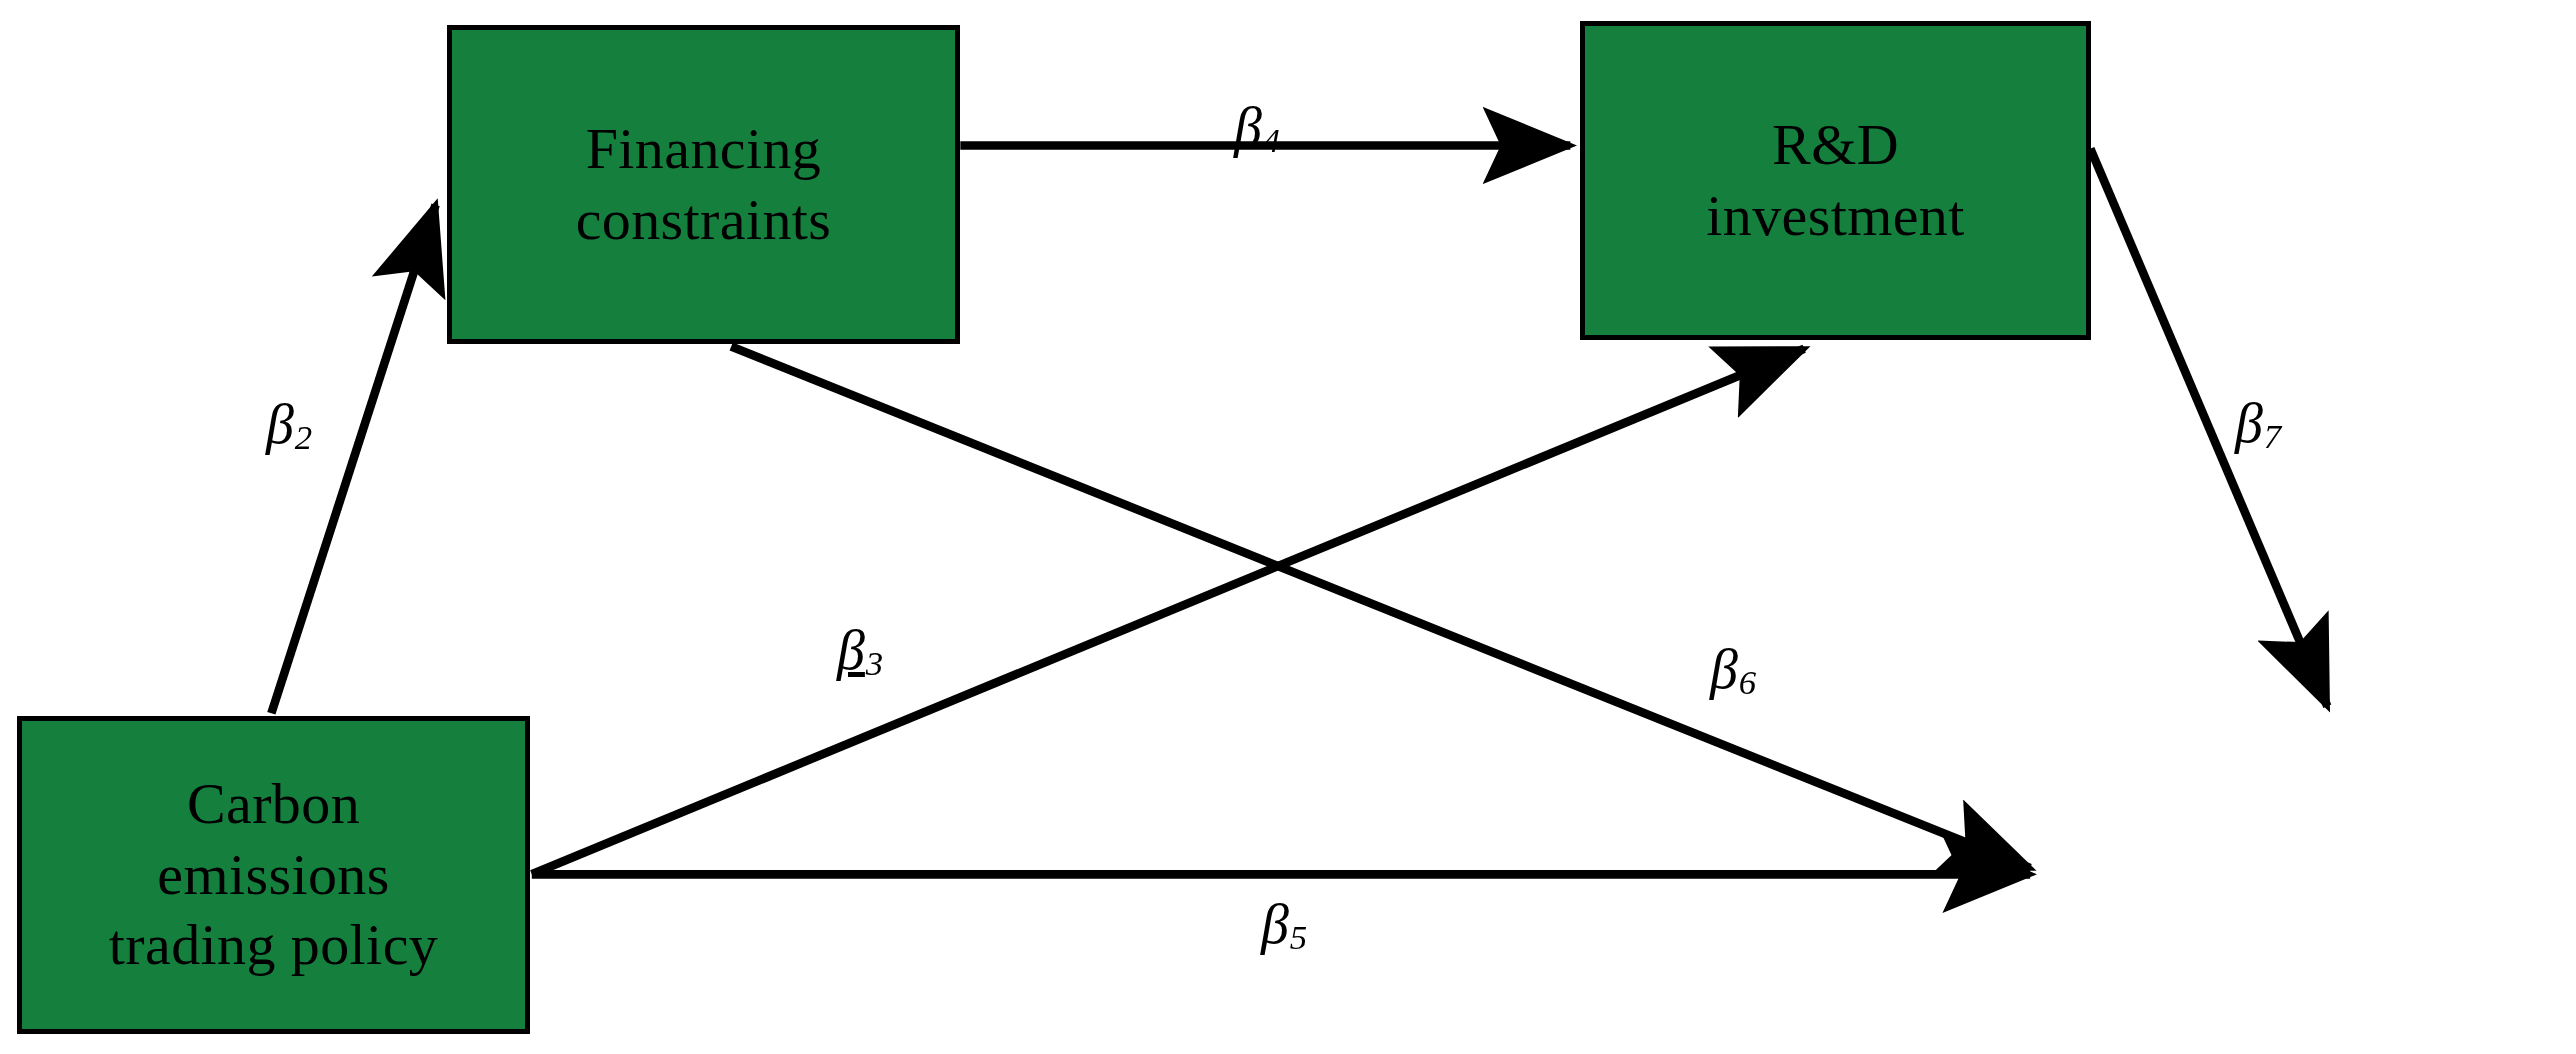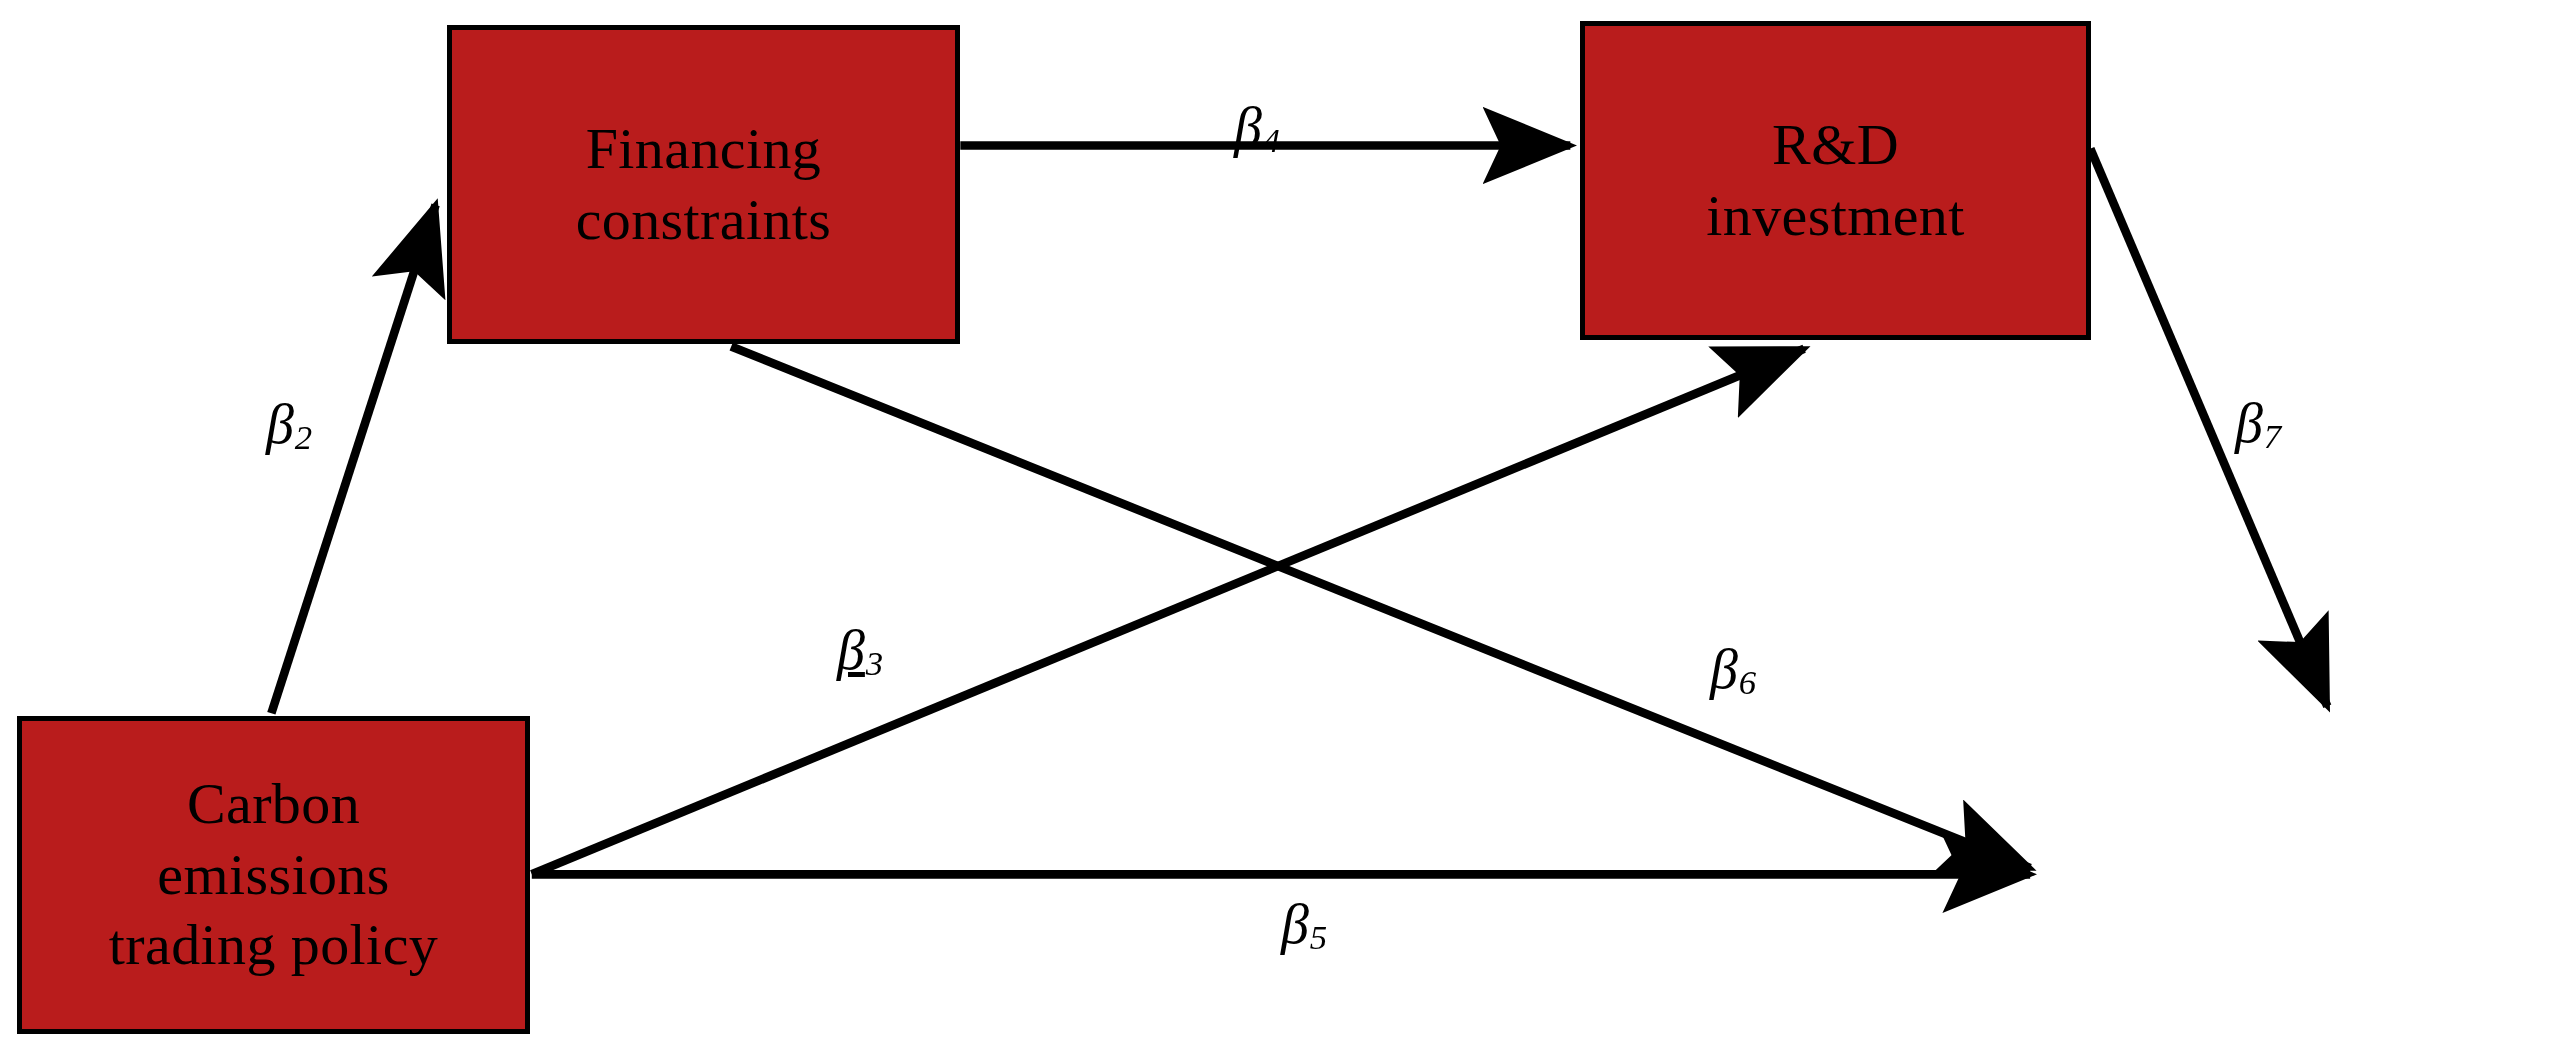--- a/index.html
+++ b/index.html
@@ -22,21 +22,21 @@
     position: absolute;
     top: 0;
     left: 0;
     width: 2576px;
     height: 1055px;
     display: block;
   }
   .node-box {
     position: absolute;
     box-sizing: border-box;
-    background: #b91c1c;
+    background: #15803d;
     border: 5.5px solid #000000;
     display: flex;
     align-items: center;
     justify-content: center;
     text-align: center;
     z-index: 5;
   }
   .node-label {
     font-family: "Liberation Serif", "DejaVu Serif", serif;
     font-size: 58px;
@@ -106,20 +106,20 @@
 trading policy</div>
   </div>
 
 
   <div class="edge-label" style="left:266px; top:392px;"><span>β</span><sub>2</sub></div>
 
   <div class="edge-label" style="left:837px; top:618px;text-decoration:underline;"><span>β</span><sub>3</sub></div>
 
   <div class="edge-label" style="left:1234px; top:95px;"><span>β</span><sub>4</sub></div>
 
-  <div class="edge-label" style="left:1261px; top:892px;margin-left:20px;"><span>β</span><sub>5</sub></div>
+  <div class="edge-label" style="left:1261px; top:892px;"><span>β</span><sub>5</sub></div>
 
   <div class="edge-label" style="left:1710px; top:637px;"><span>β</span><sub>6</sub></div>
 
   <div class="edge-label" style="left:2223px; top:391px;margin-left:12px;"><span>β</span><sub>7</sub></div>
 
 </div>
 
 
 </body></html>

